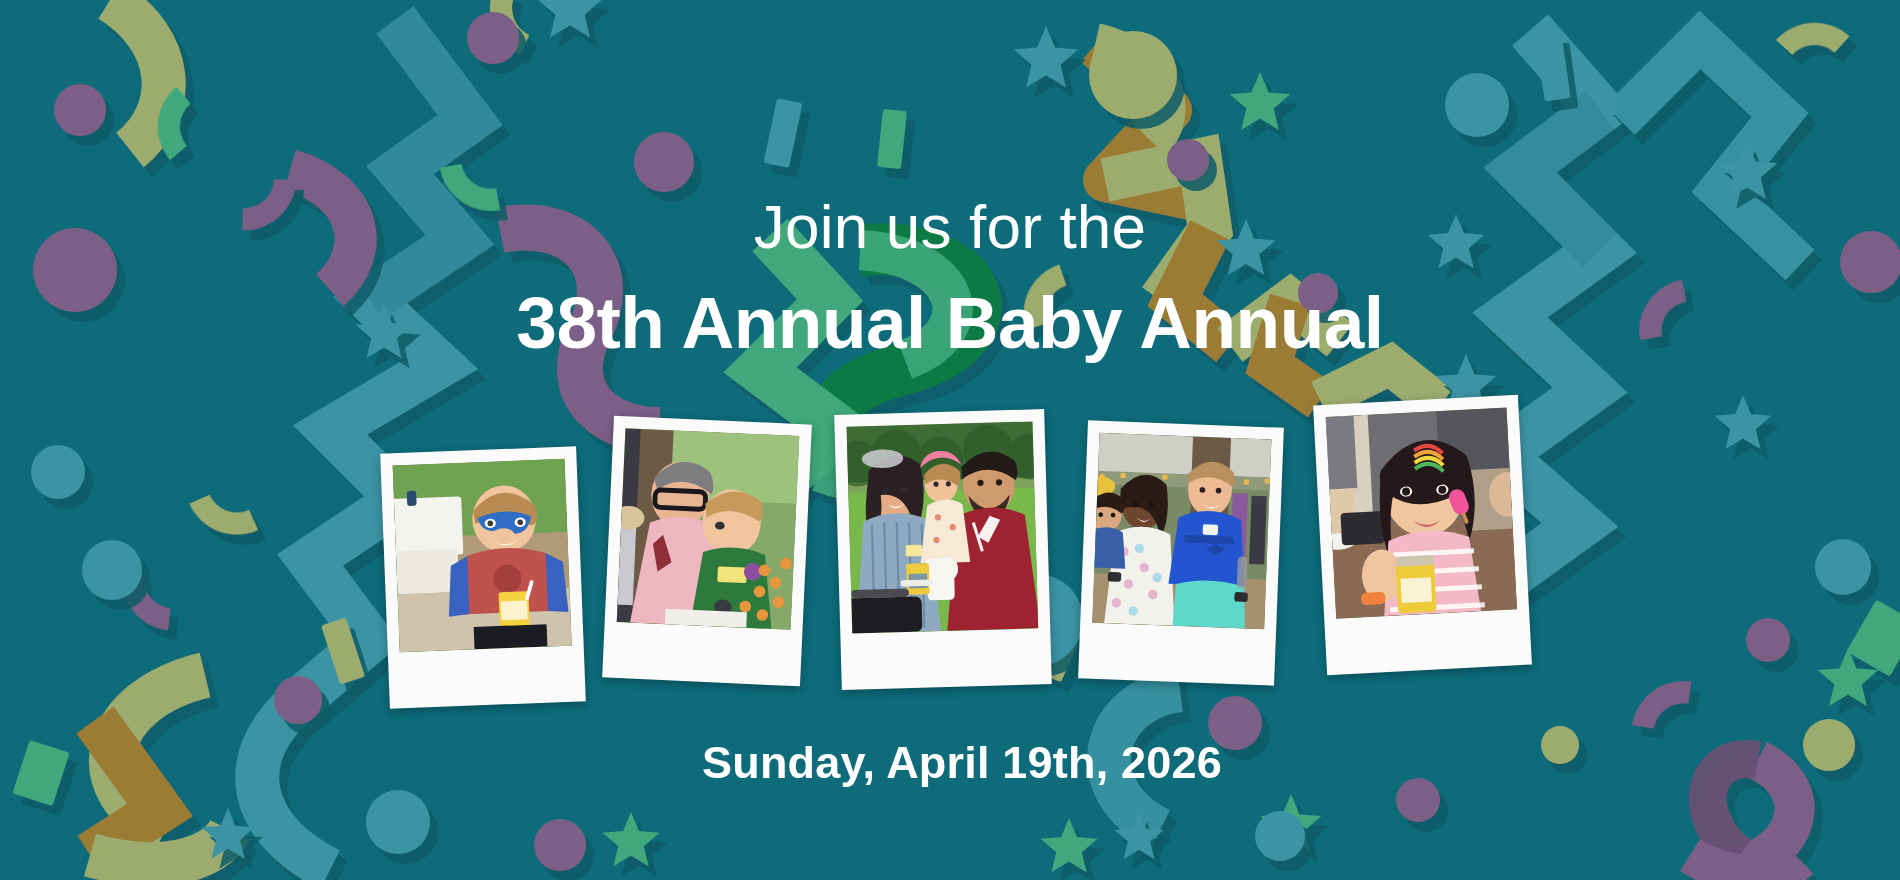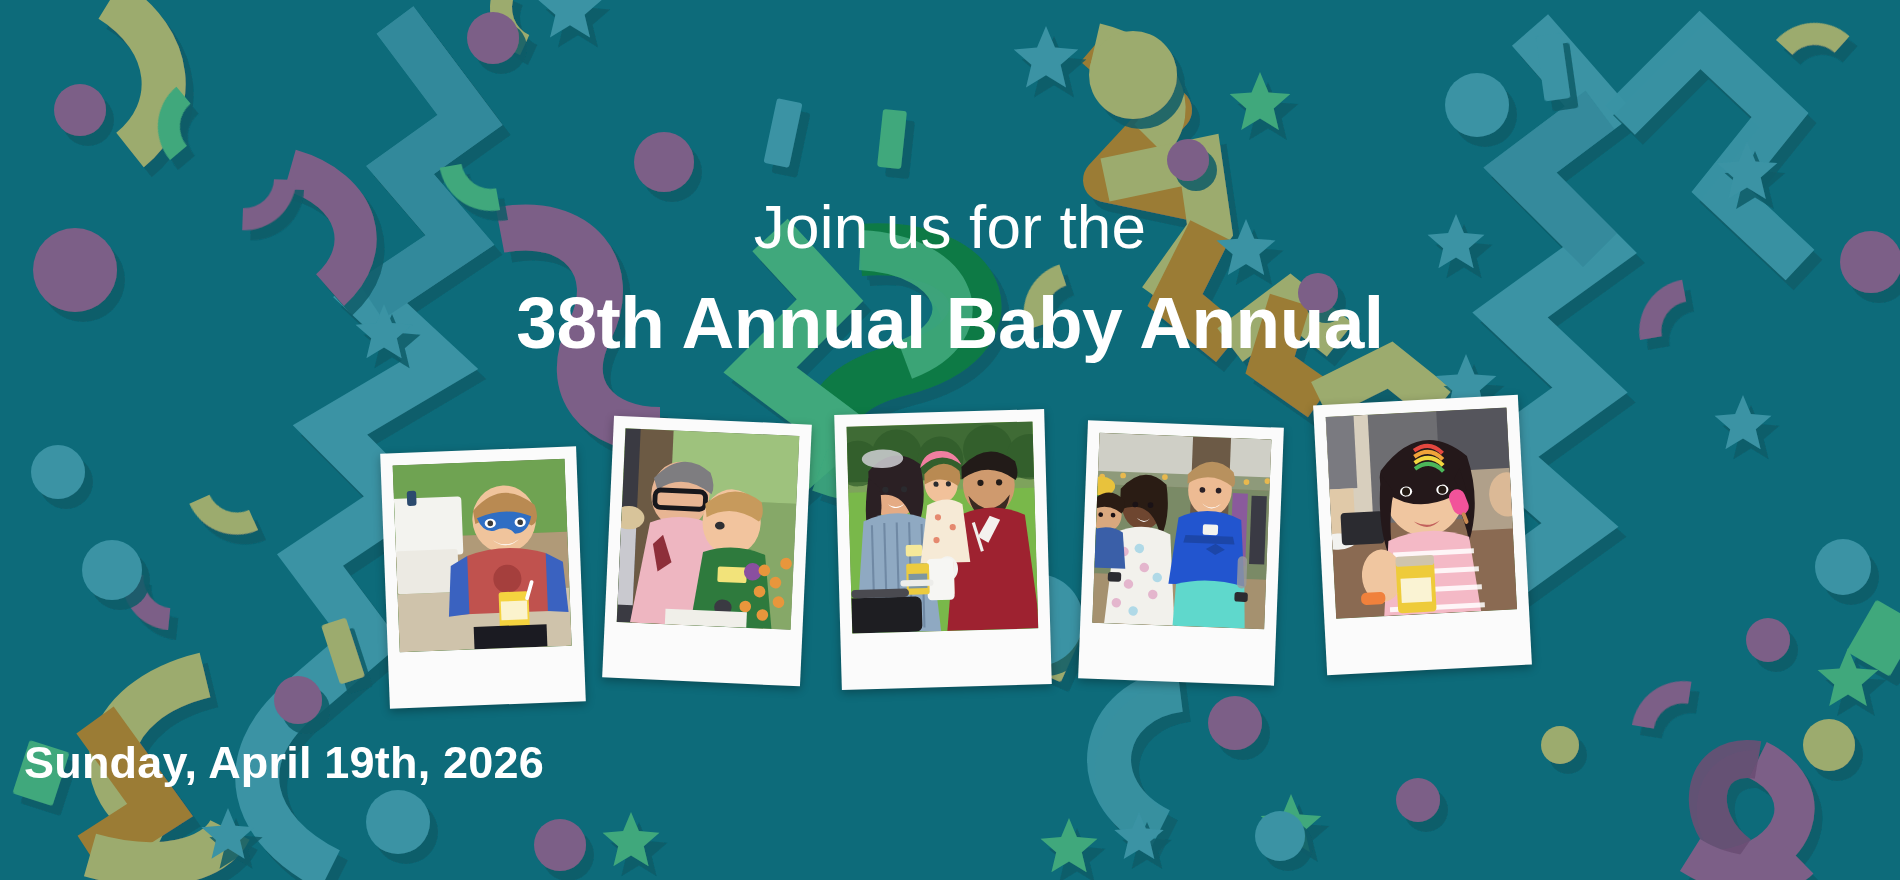--- a/index.html
+++ b/index.html
@@ -52,20 +52,21 @@
   }
   .date {
     position: absolute;
     left: 0;
     right: 0;
     top: 740px;
     color: #ffffff;
     font-size: 45px;
     font-weight: 700;
     letter-spacing: 0.2px;
+    text-align: center;
     line-height: 1;
     font-family: "Liberation Sans", sans-serif;
     margin-left: 24px;
   }
 
   
   #photo-strip {
     position: absolute;
     left: 0;
     right: 0;

